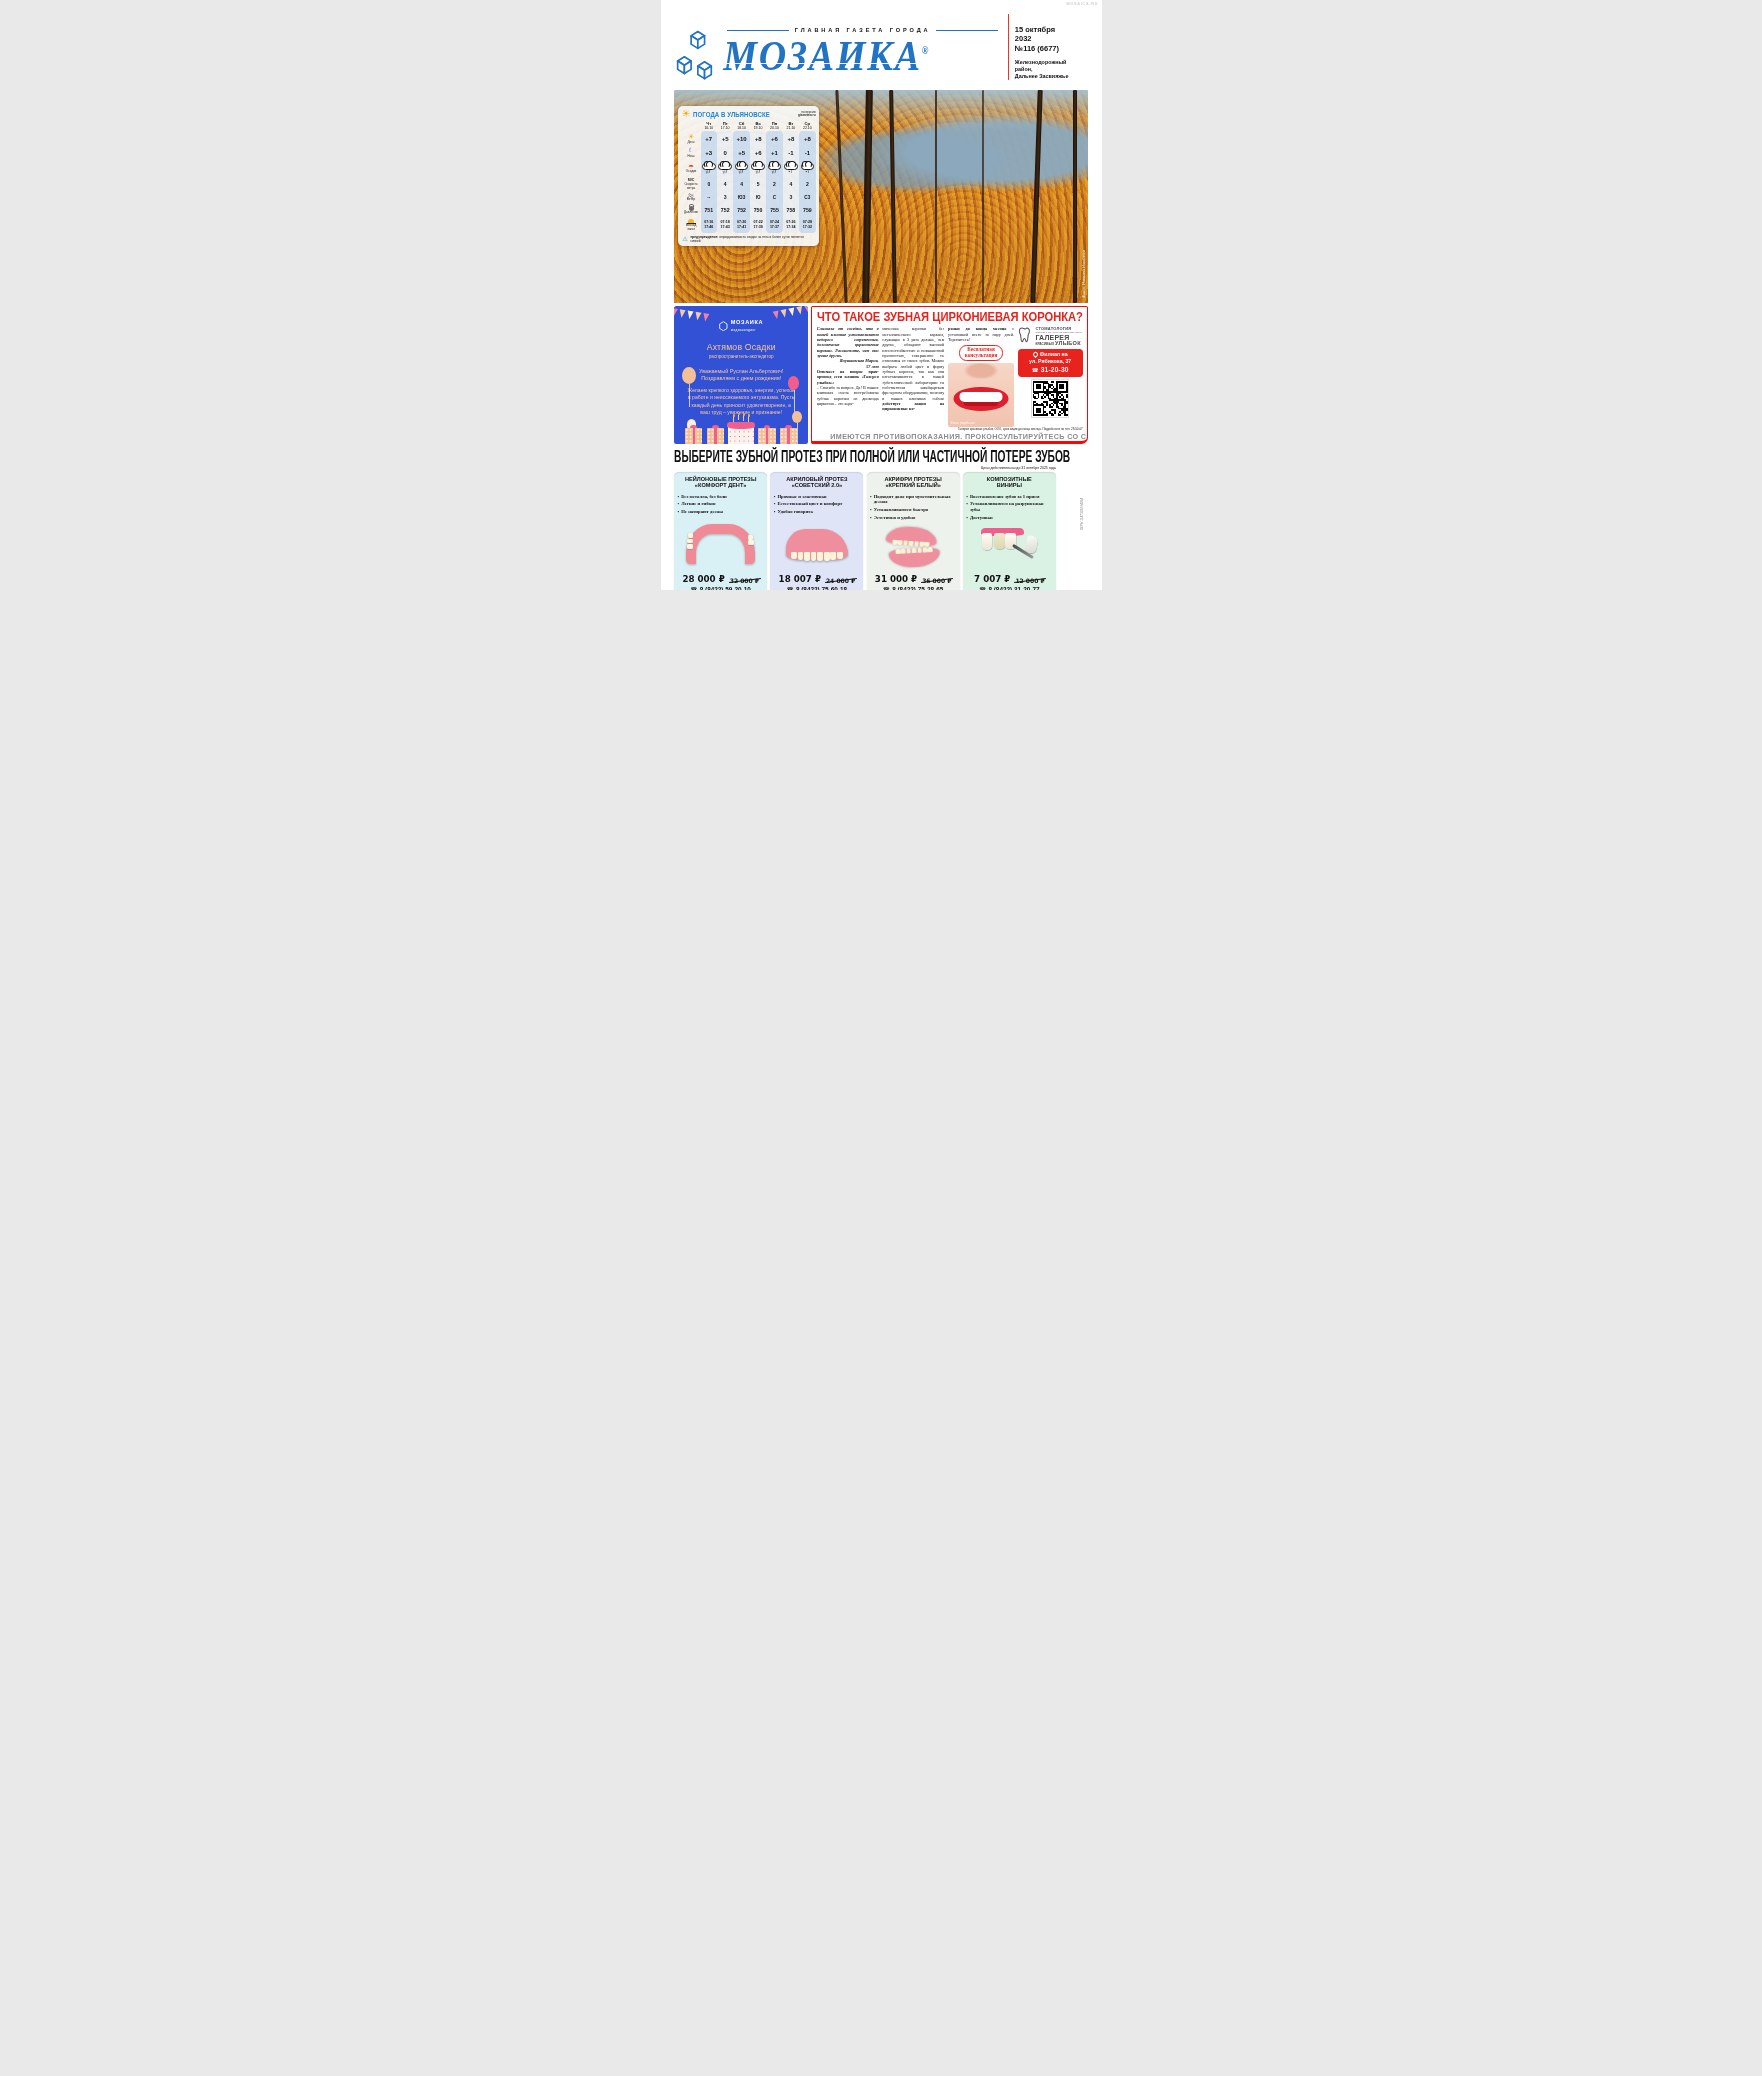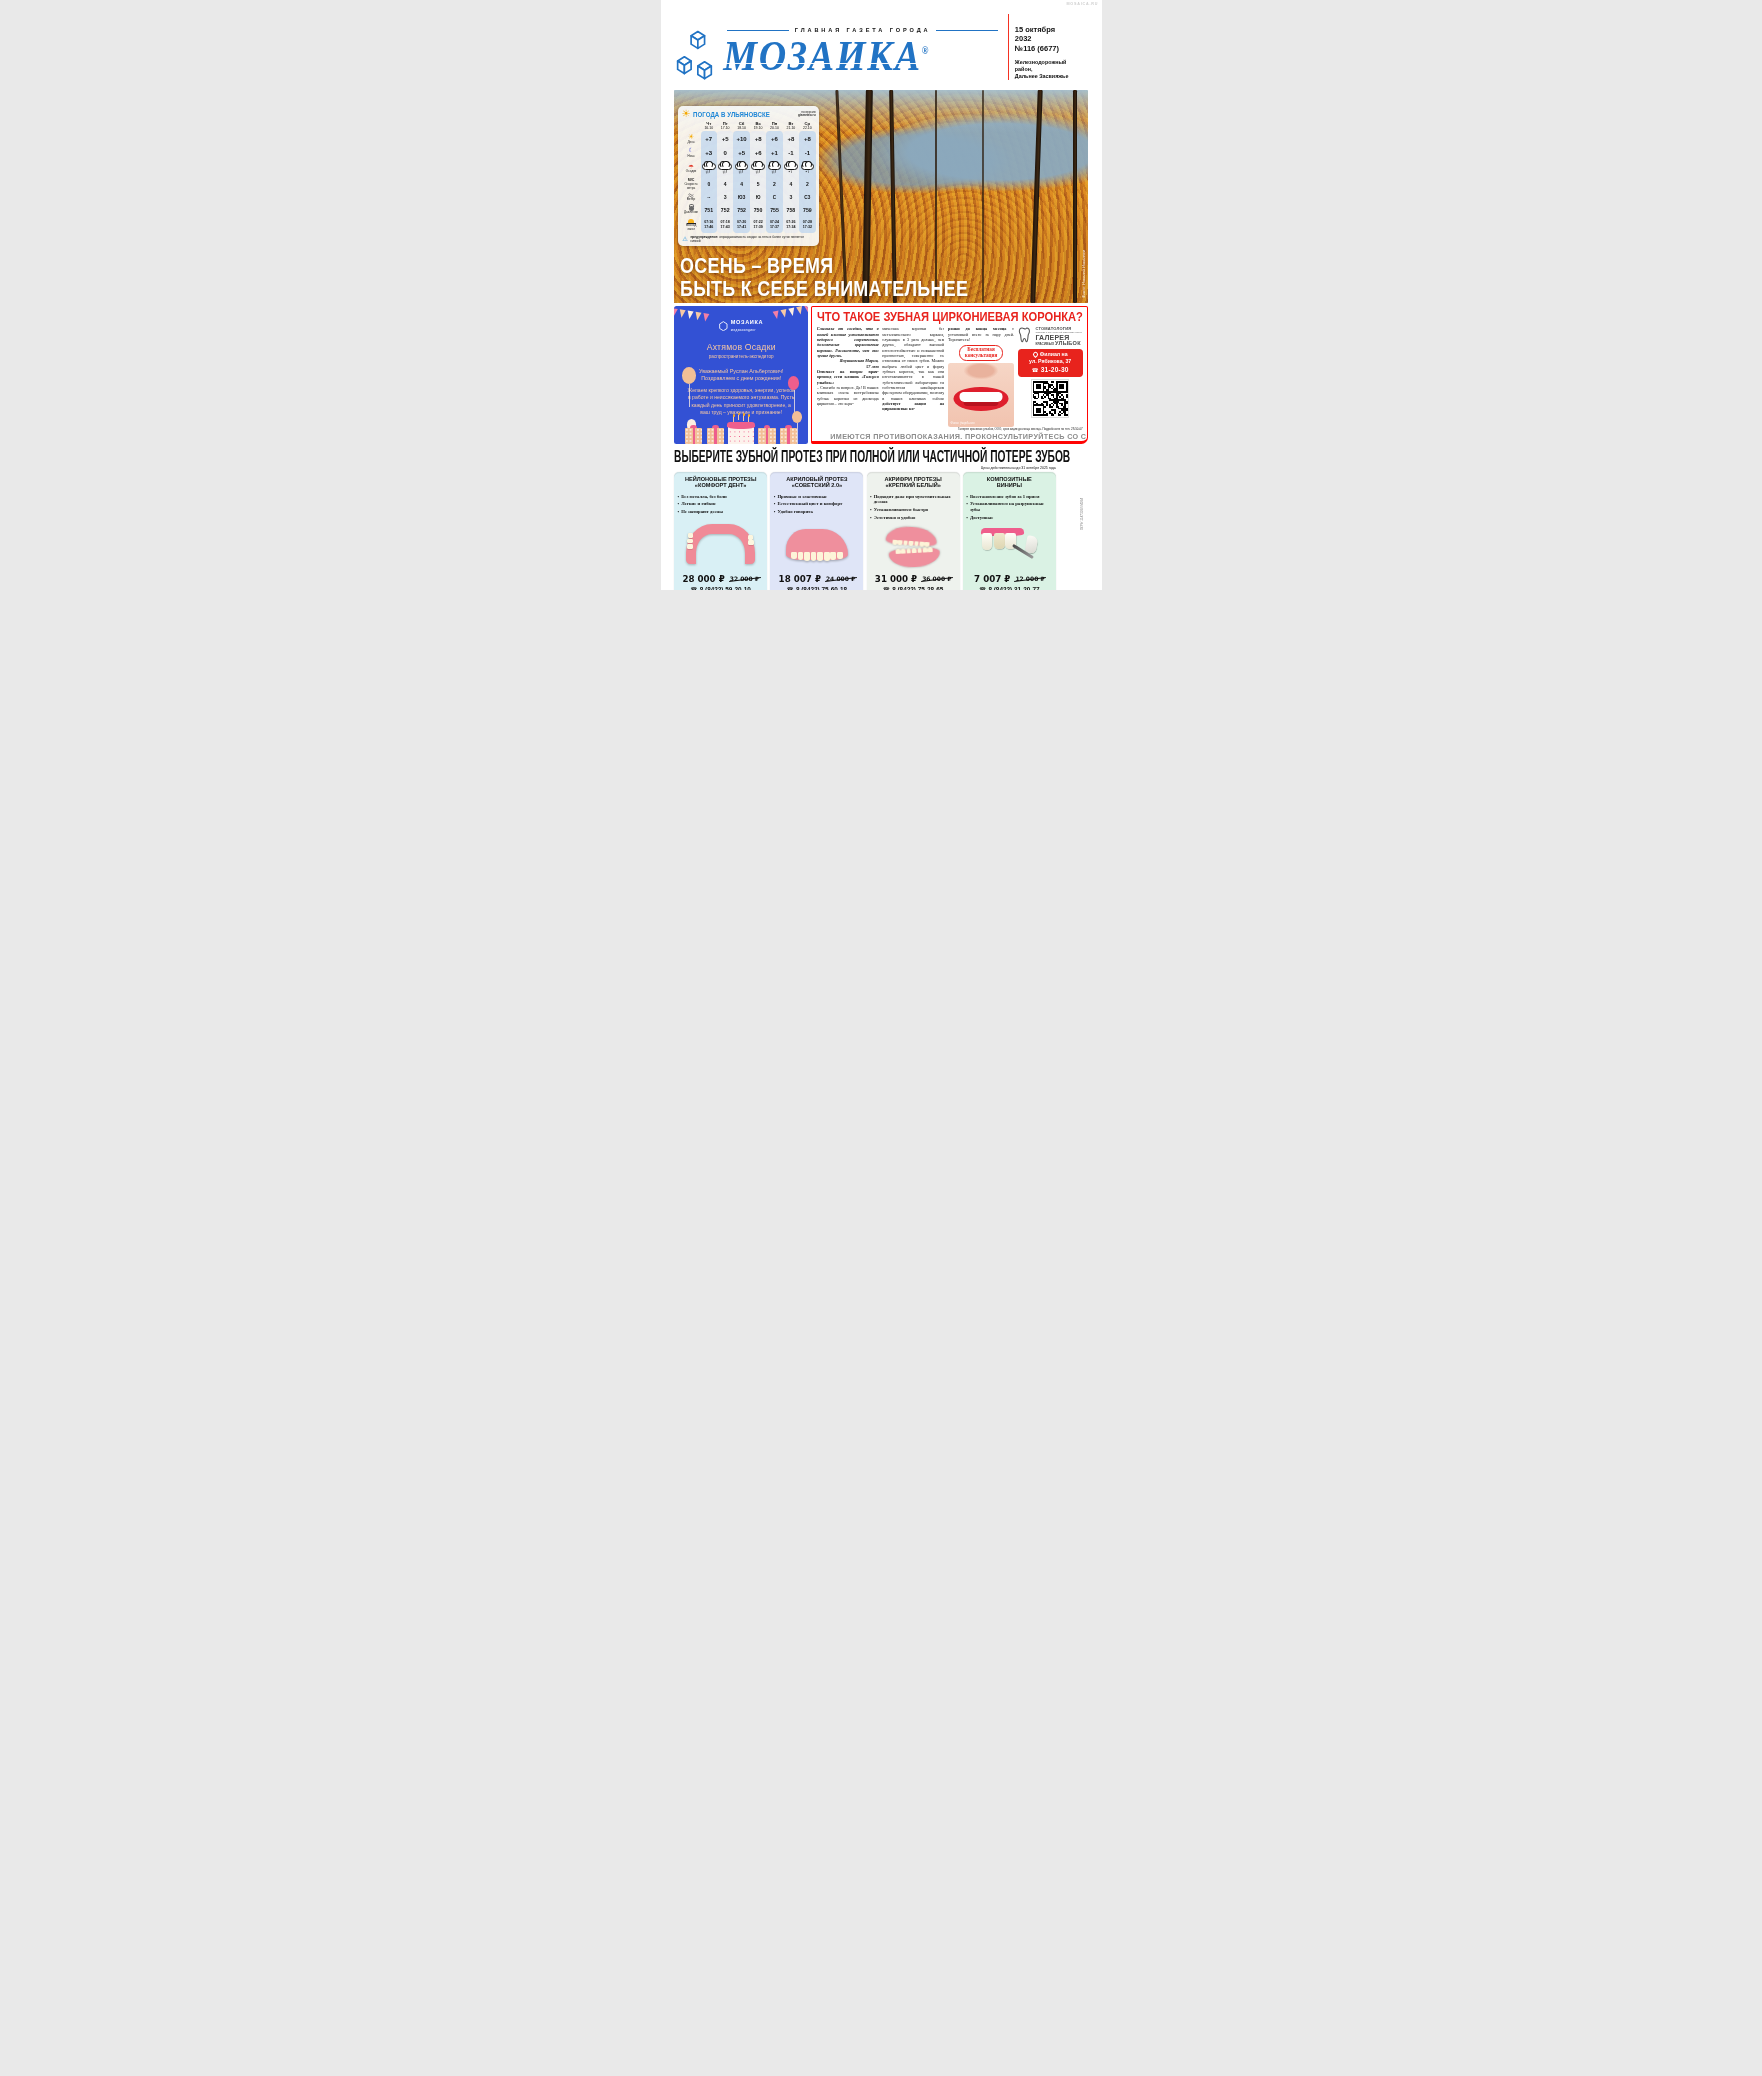--- a/index.html
+++ b/index.html
@@ -160,21 +160,21 @@
   .off-title{font-weight:900;font-size:16px;line-height:1;transform:scaleX(.64);transform-origin:left center;white-space:nowrap;}
   .validity{text-align:right;font-size:3.5px;margin-top:1.2px;color:#111;}
   .cards{display:flex;gap:3.3px;margin-top:2.1px;}
   .card{flex:1;border-radius:5px;padding:3.7px 3.3px 4.2px;min-height:117px;position:relative;display:flex;flex-direction:column;
     box-shadow:inset 0 1.2px 0 rgba(0,0,0,.07), 0 0.8px 1.2px rgba(0,0,0,.14);}
   .card h3{margin:0;text-align:center;font-size:5.6px;line-height:1.2;font-weight:800;}
   .blts{margin-top:2.9px;}
   .blt{display:flex;gap:2.1px;font-family:"Liberation Serif","DejaVu Serif",serif;font-weight:700;font-size:4.7px;line-height:1.25;margin-top:1.7px;}
   .blt:before{content:"•";flex:none;}
   .gfx{flex:1;display:flex;align-items:center;justify-content:center;position:relative;min-height:40px;}
-  .price-row{display:flex;align-items:center;justify-content:center;gap:5px;font-family:"DejaVu Sans","Liberation Sans",sans-serif;}
+  .price-row{display:flex;align-items:flex-end;justify-content:center;gap:5px;font-family:"DejaVu Sans","Liberation Sans",sans-serif;}
   .price{font-size:8.7px;font-weight:900;white-space:nowrap;}
   .old{position:relative;font-size:6px;font-weight:700;white-space:nowrap;}
   .old:after{content:"";position:absolute;left:-1.2px;right:-1.2px;top:50%;height:1px;background:#111;transform:rotate(-7deg);}
   .phone-row{display:flex;align-items:center;justify-content:center;gap:2.5px;margin-top:1.7px;font-size:6.4px;font-weight:900;white-space:nowrap;}
   .phone-row i{font-style:normal;font-size:5.4px;}
   
   .d-arch{width:49px;height:30px;border:10px solid #f08a97;border-bottom:0;border-radius:26px 26px 4.2px 4.2px/29px 29px 4.2px 4.2px;position:relative;filter:drop-shadow(0.8px 1.2px 0.8px rgba(0,0,0,.25));}
   .d-arch b{position:absolute;width:5.4px;height:4.6px;background:#fdf6df;border-radius:1.2px;box-shadow:0 0.4px 0.4px rgba(0,0,0,.2);}
   .d-arch .t1{left:-8.3px;top:-0.8px;} .d-arch .t2{left:-9px;top:4.6px;} .d-arch .t3{left:-8.7px;top:10px;}
   .d-arch .t4{right:-8.3px;top:0.8px;} .d-arch .t5{right:-8.7px;top:6.2px;}
@@ -423,24 +423,20 @@
             <span style="display: block;">07:28</span>
             <span style="display: block;">17:32</span>
           </div>
       </div>
       <div class="w-warn">
         <span class="wi">⚠</span>
         <p><b>предупреждение:</b><span> оправдываемость сводок на пять и более суток является низкой</span></p>
       </div>
     </div>
 
-    <div class="hero-title">
-      <span class="l">ОСЕНЬ – ВРЕМЯ</span>
-      <span class="l">БЫТЬ К СЕБЕ ВНИМАТЕЛЬНЕЕ</span>
-    </div>
     <div class="hero-credit">Фото: Николай Николаев</div>
   </div>
 
   <div class="midrow">
 
     <div class="bday">
       <div class="bunt bunt-l">
           <i></i>
           <i></i>
           <i></i>

